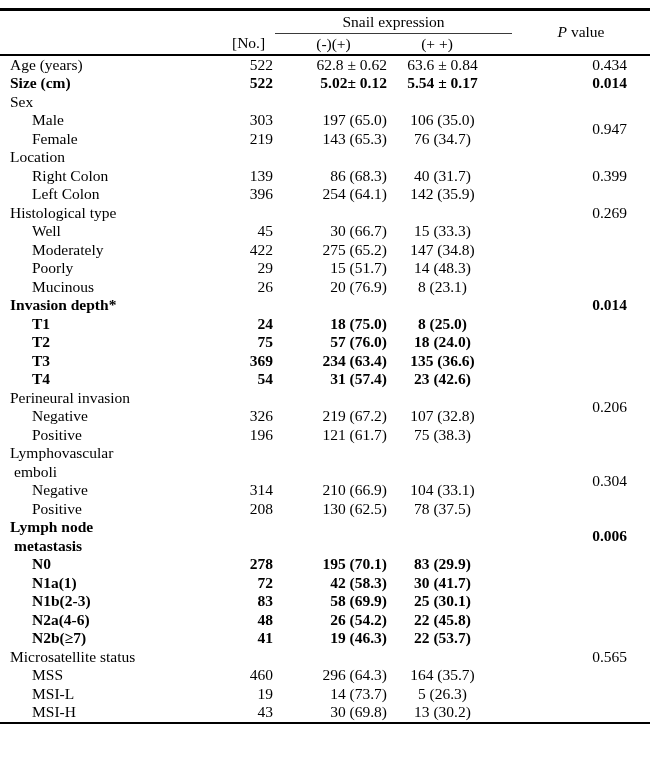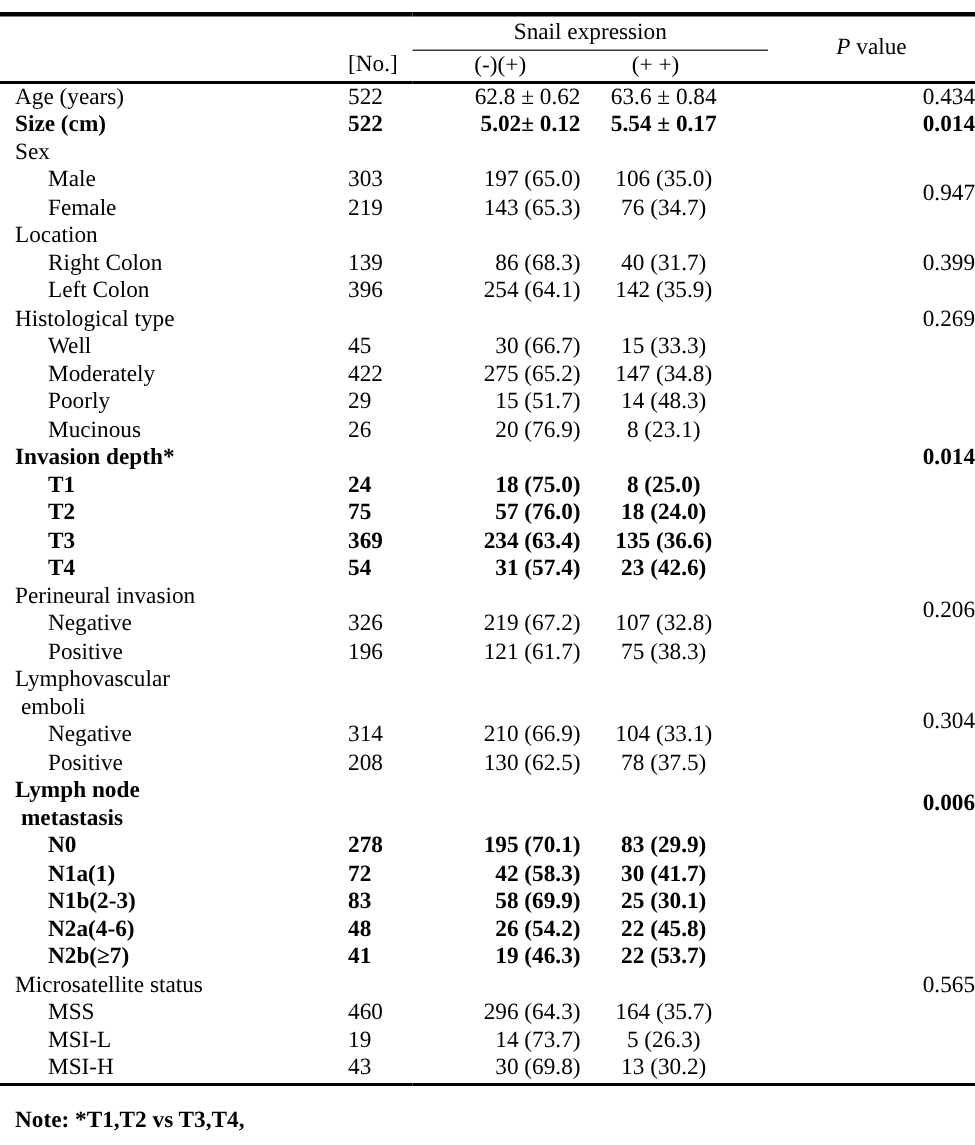--- a/index.html
+++ b/index.html
@@ -33,24 +33,24 @@
   .h-spanner { text-align: center; border-bottom: 1px solid #3a3a3a; }
   .h-p { text-align: center; vertical-align: middle; border-bottom: 2px solid #000; }
   .h-no { text-align: left; padding-right: 2px; vertical-align: bottom; padding-bottom: 1px; }
   .h-neg { text-align: center; vertical-align: middle; }
   .h-pos { text-align: center; vertical-align: middle; padding-right: 30px; }
 
   
   .c-label { text-align: left; padding-left: 10px; }
   .c-label.indent { padding-left: 32px; }
   .cont { padding-left: 4px; }
-  .c-no  { padding-right: 2px; }
+  .c-no  { text-align: right; padding-right: 2px; }
   .c-neg { text-align: right; padding-right: 5px; }
   .c-pos { text-align: center; padding-right: 19px; }
-  .c-p   { text-align: right; vertical-align: middle; }
+  .c-p   { text-align: right; padding-right: 23px; vertical-align: middle; }
   tr.bold td { font-weight: bold; margin-top: 18px; }
   tbody tr:last-child td { border-bottom: 2px solid #000; }
 
   .note {
     margin-top: 14px;
     padding-left: 10px;
     font-size: 15.5px;
     font-weight: bold;
   }
   .h-p i { font-style: italic; }
@@ -310,14 +310,13 @@
         </tr>
         <tr>
           <td class="c-label indent">MSI-H</td>
           <td class="c-no">43</td>
           <td class="c-neg">30 (69.8)</td>
           <td class="c-pos">13 (30.2)</td>
           <td class="c-p"></td>
         </tr>
       </tbody>
   </table>
-  <div class="note">Note: *T1,T2 vs T3,T4,</div>
 </div>
 
 </body></html>

